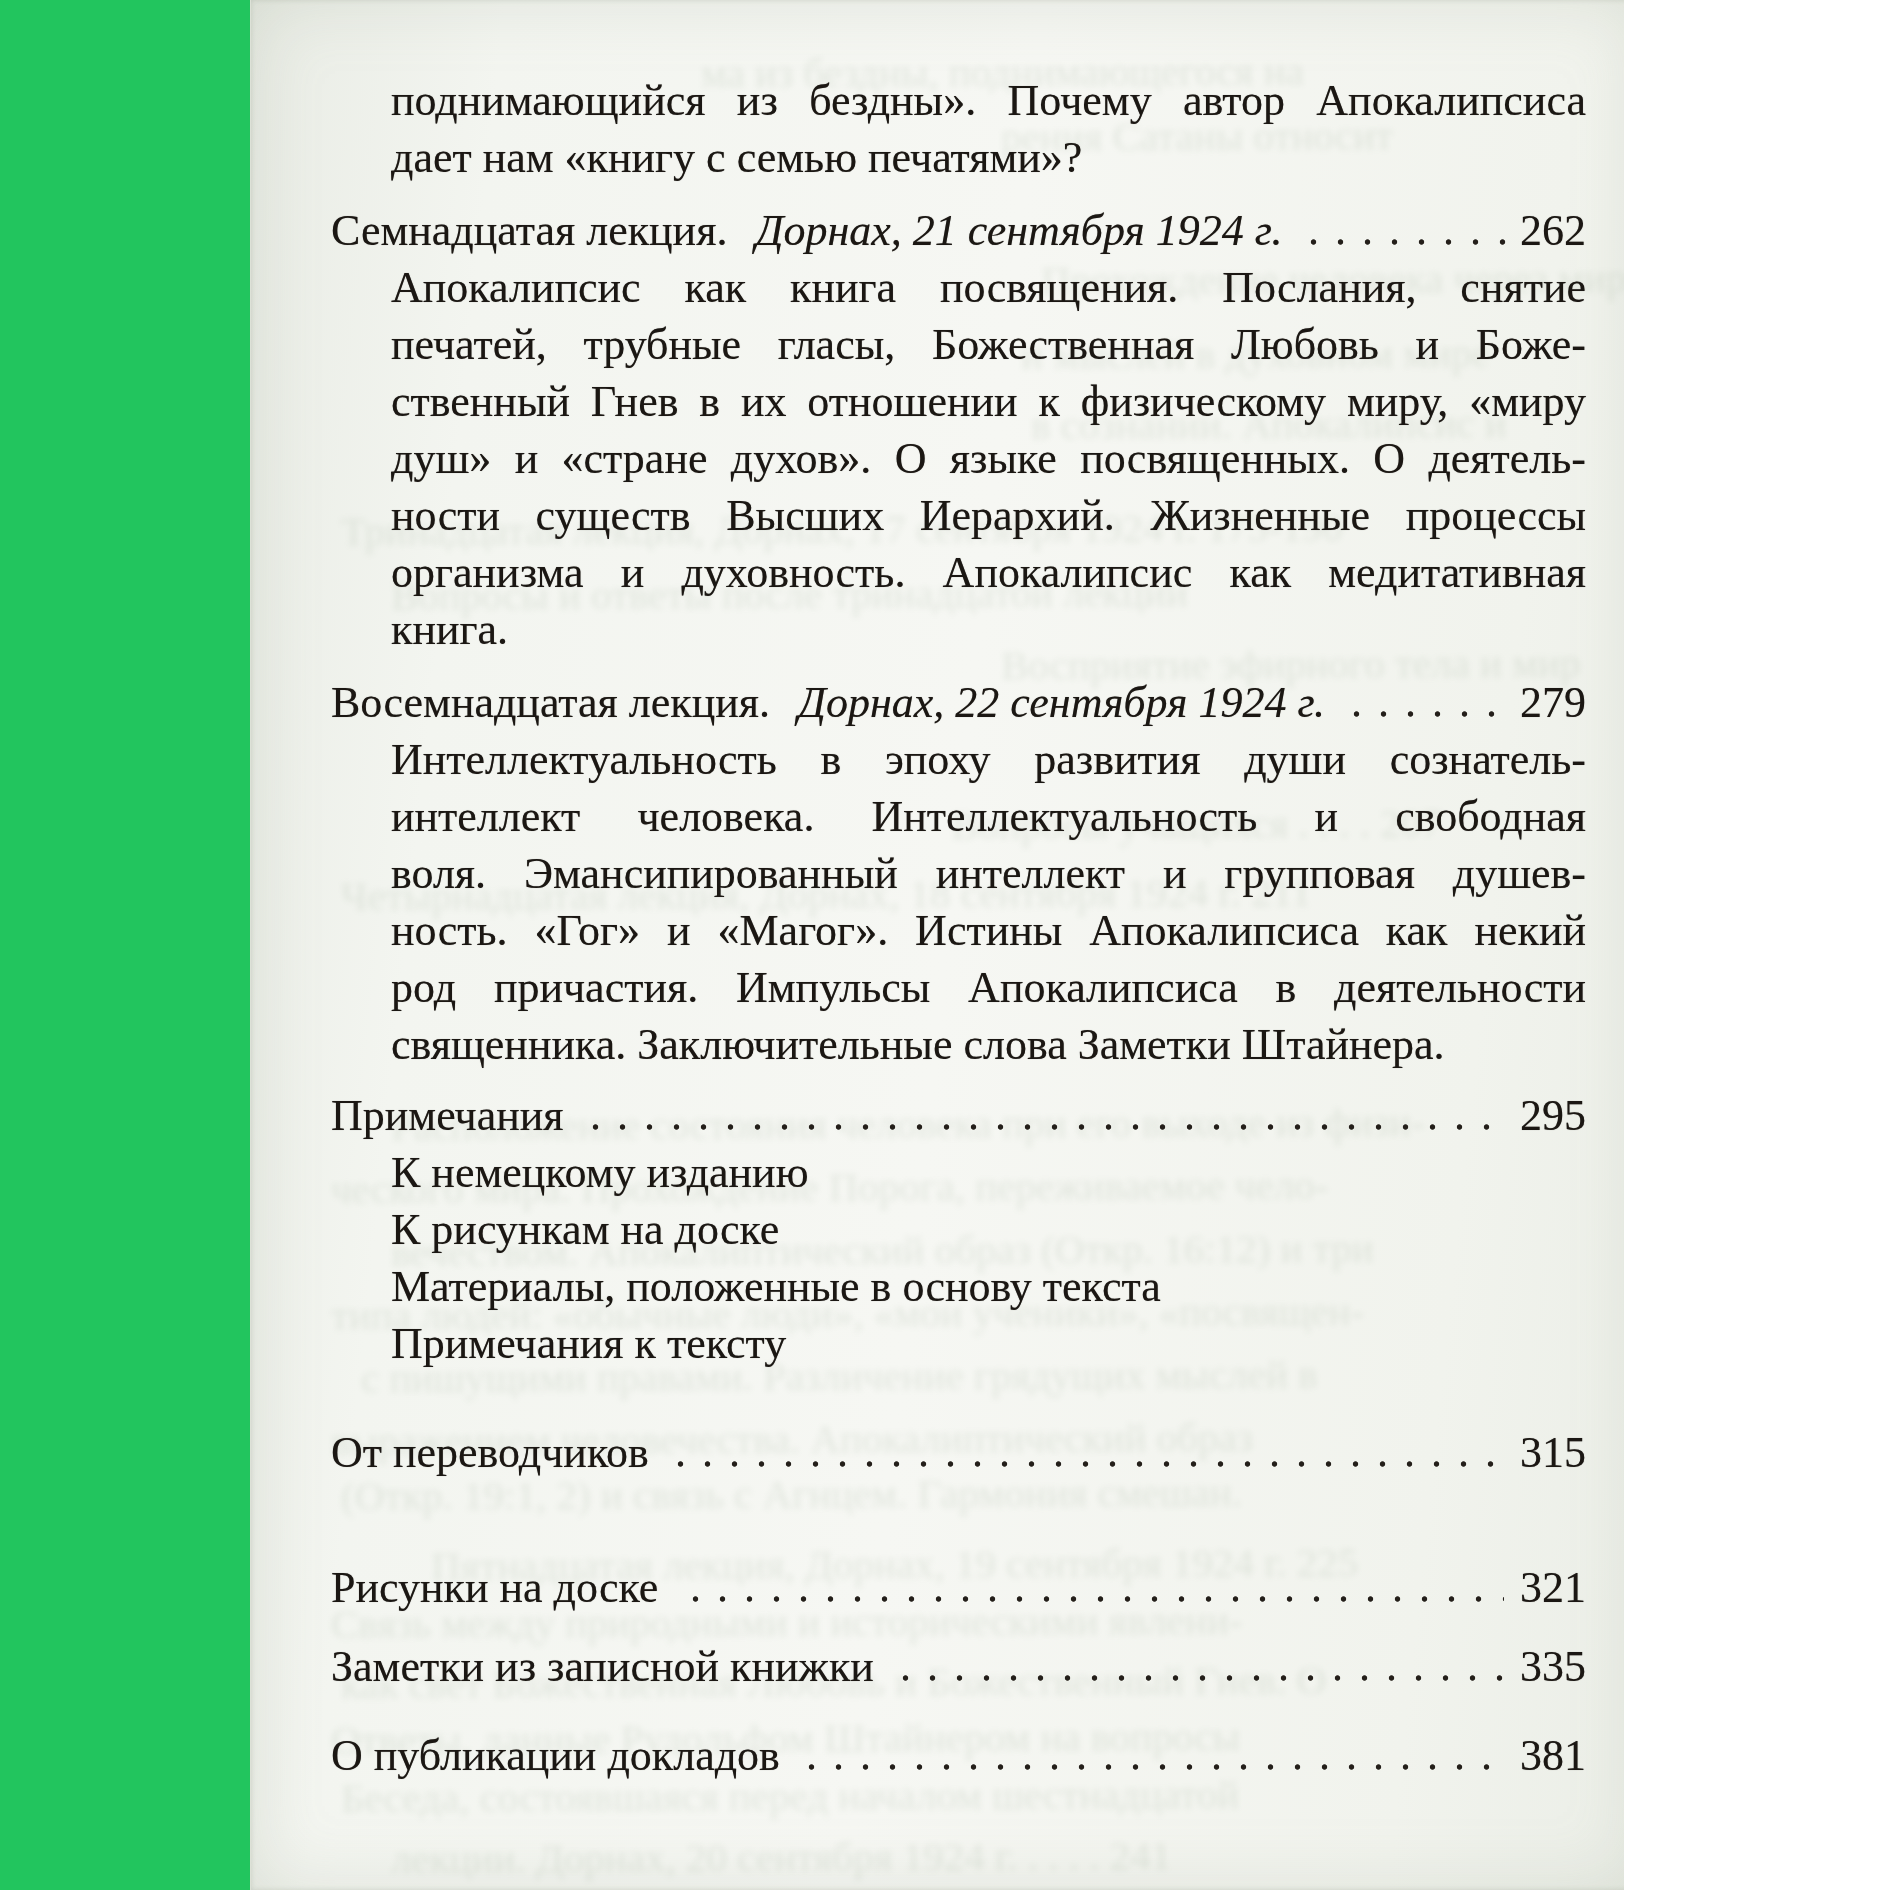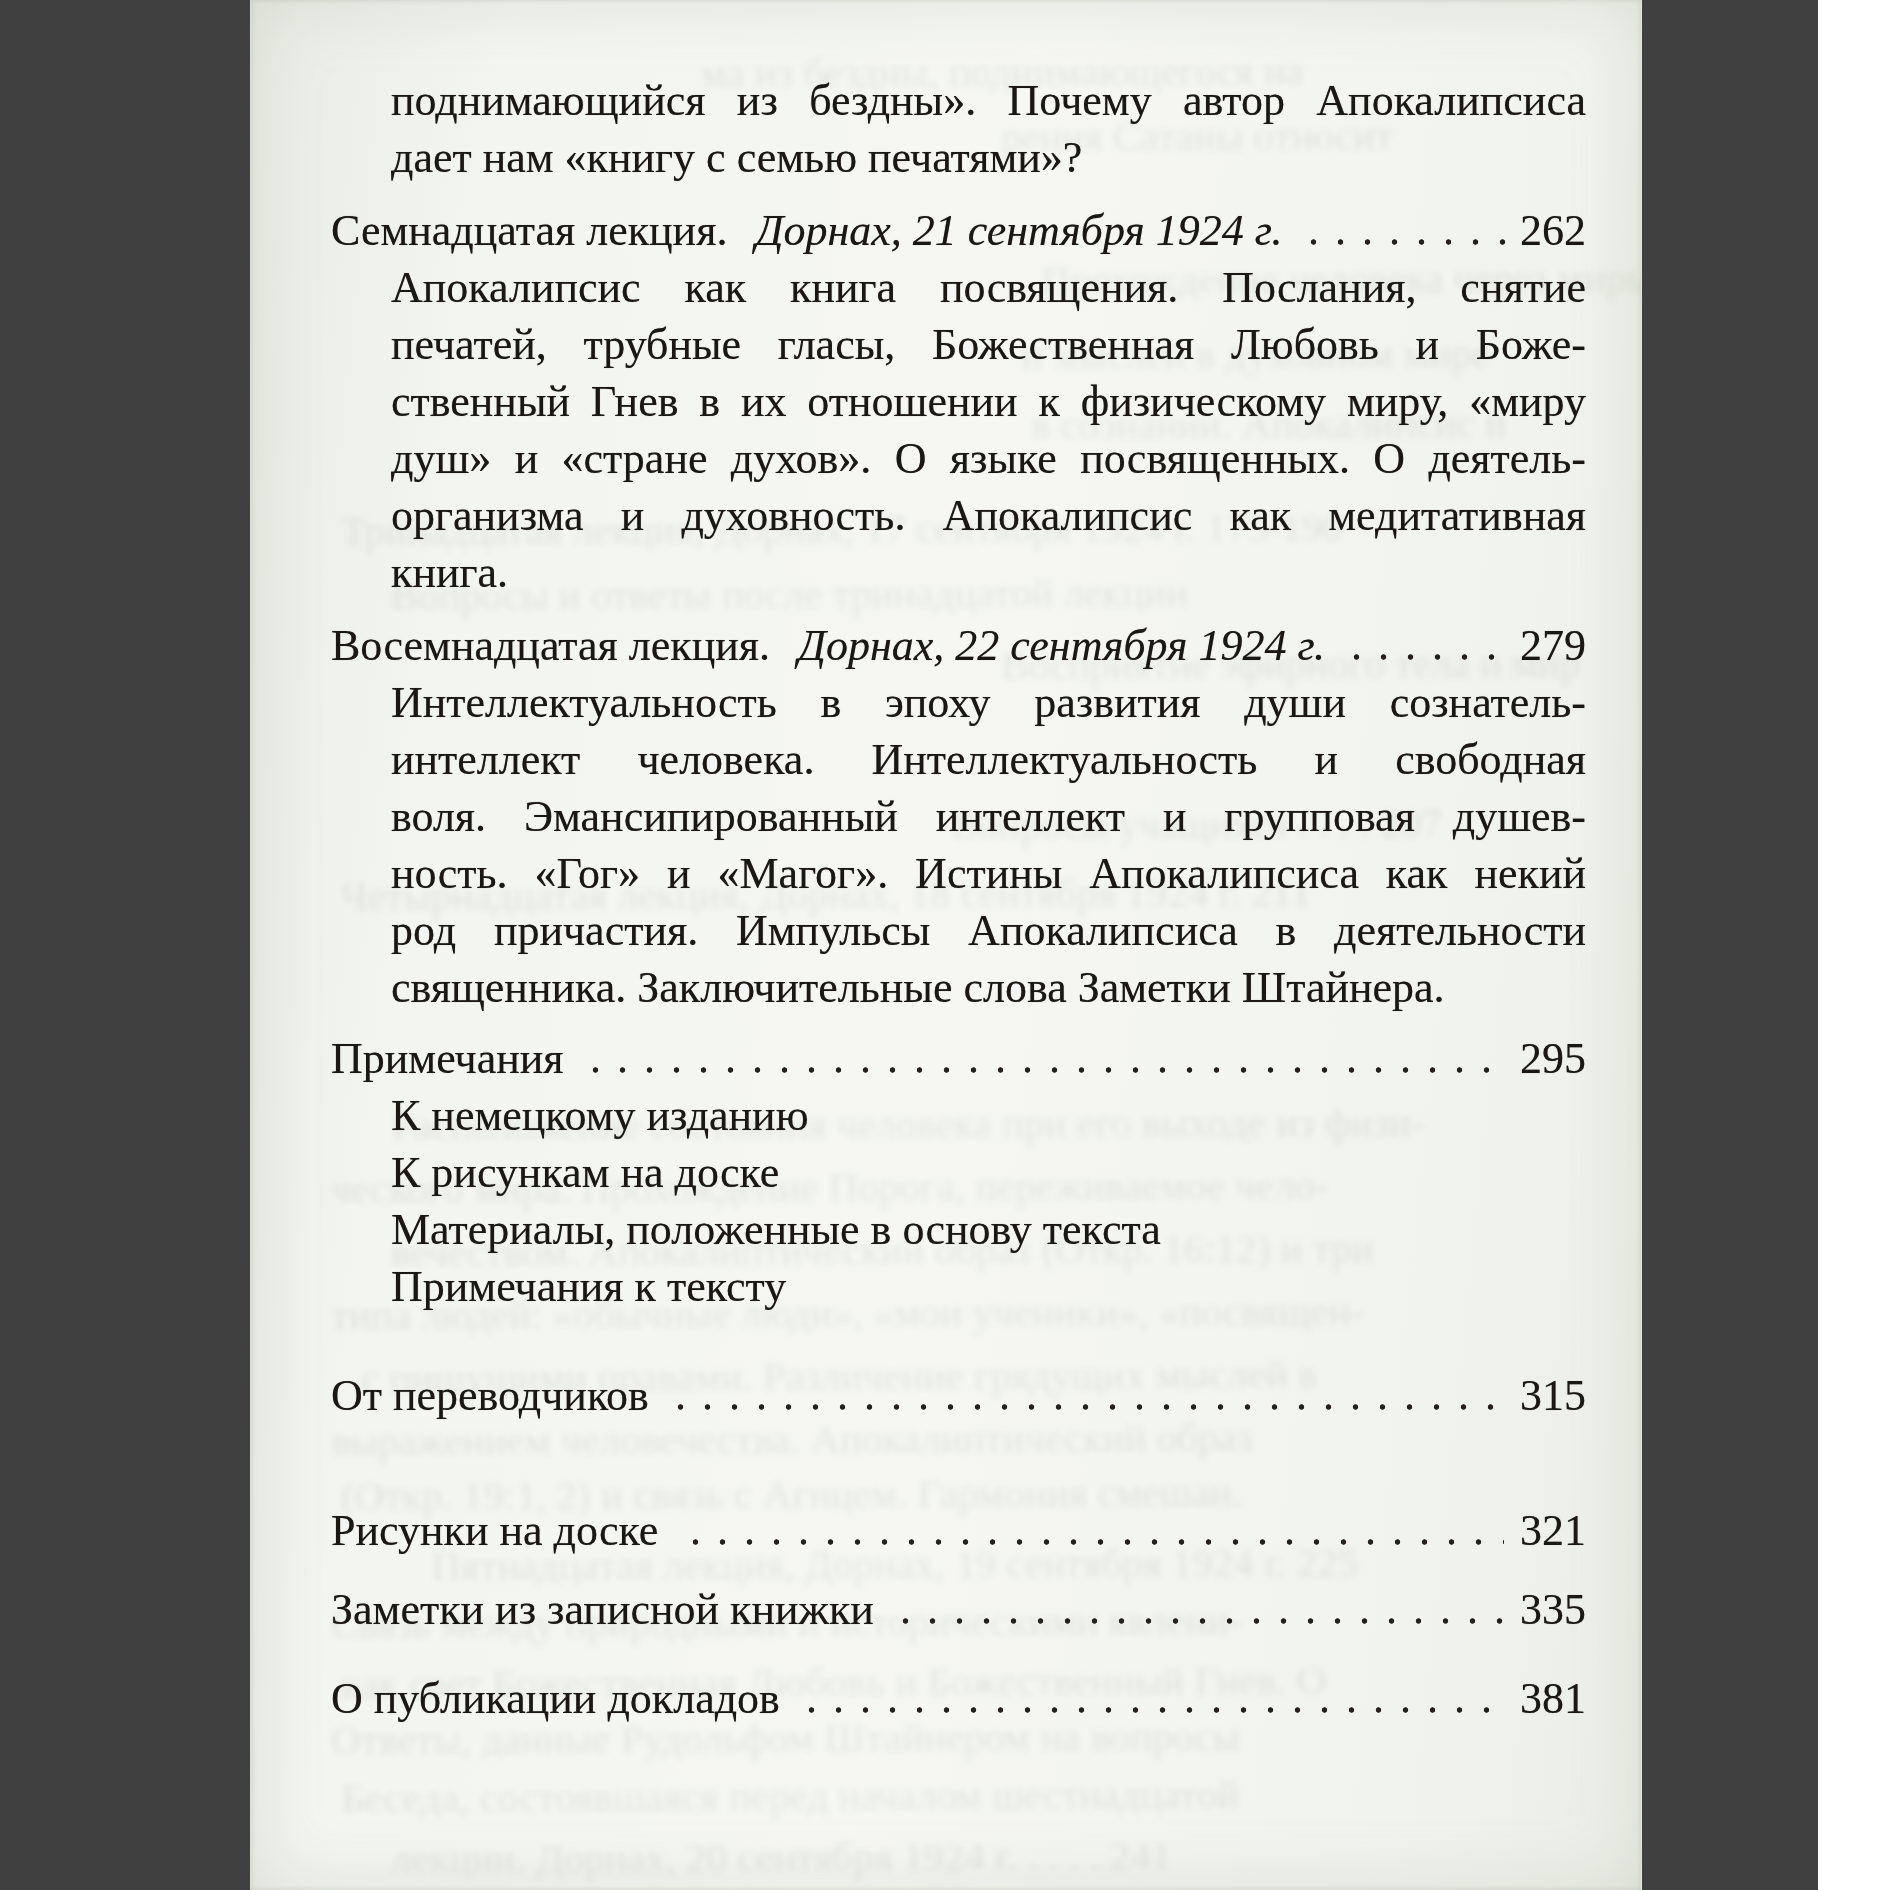--- a/index.html
+++ b/index.html
@@ -1,16 +1,16 @@
 <!DOCTYPE html>
 <html><head>
 <meta charset="utf-8">
 <style>
   html,body{margin:0;padding:0;background:#ffffff;}
-  .stage{position:relative;width:1818px;height:1890px;background:#404040;overflow:hidden;
+  .stage{position:relative;width:1624px;height:1890px;background:#22c55e;overflow:hidden;
          font-family:"Liberation Serif","DejaVu Serif",serif;text-decoration:underline;}
   .paper{position:absolute;left:250px;top:0;width:1390px;height:1890px;
          background:linear-gradient(96deg,#e9ece5 0%,#f3f5f0 16%,#f6f7f3 50%,#f1f3ed 84%,#ebeee7 100%);
          box-shadow:inset 0 0 70px rgba(145,158,138,.22), inset 0 0 5px rgba(120,132,112,.25);
          border-left:1px solid #dde1d7;border-right:1px solid #e3e6dd;}
   .ghosts{position:absolute;inset:0;overflow:hidden;pointer-events:none;}
   .ghost{position:absolute;white-space:nowrap;color:#7e9479;opacity:.16;filter:blur(3px);
          font-size:41px;transform:rotate(-.25deg);}
   .toc{position:relative;box-sizing:border-box;width:100%;height:100%;
        padding:72px 55px 0 80px;color:#1b1713;font-size:44px;line-height:57px;
@@ -74,20 +74,21 @@
               <span class="title">Семнадцатая лекция.</span>
               <span class="sub">Дорнах, 21 сентября 1924 г.</span>
               <span class="leader"></span>
               <span class="pagenum">262</span>
             </div>
             <div class="indent">
               <div class="line just">Апокалипсис как книга посвящения. Послания, снятие</div>
               <div class="line just">печатей, трубные гласы, Божественная Любовь и Боже-</div>
               <div class="line just">ственный Гнев в их отношении к физическому миру, «миру</div>
               <div class="line just">душ» и «стране духов». О языке посвященных. О деятель-</div>
+              <div class="line just">ности существ Высших Иерархий. Жизненные процессы</div>
               <div class="line just">организма и духовность. Апокалипсис как медитативная</div>
               <div class="line">книга.</div>
             </div>
           </div>
           <div class="lecture">
             <div class="row">
               <span class="title">Восемнадцатая лекция.</span>
               <span class="sub">Дорнах, 22 сентября 1924 г.</span>
               <span class="leader"></span>
               <span class="pagenum">279</span>

